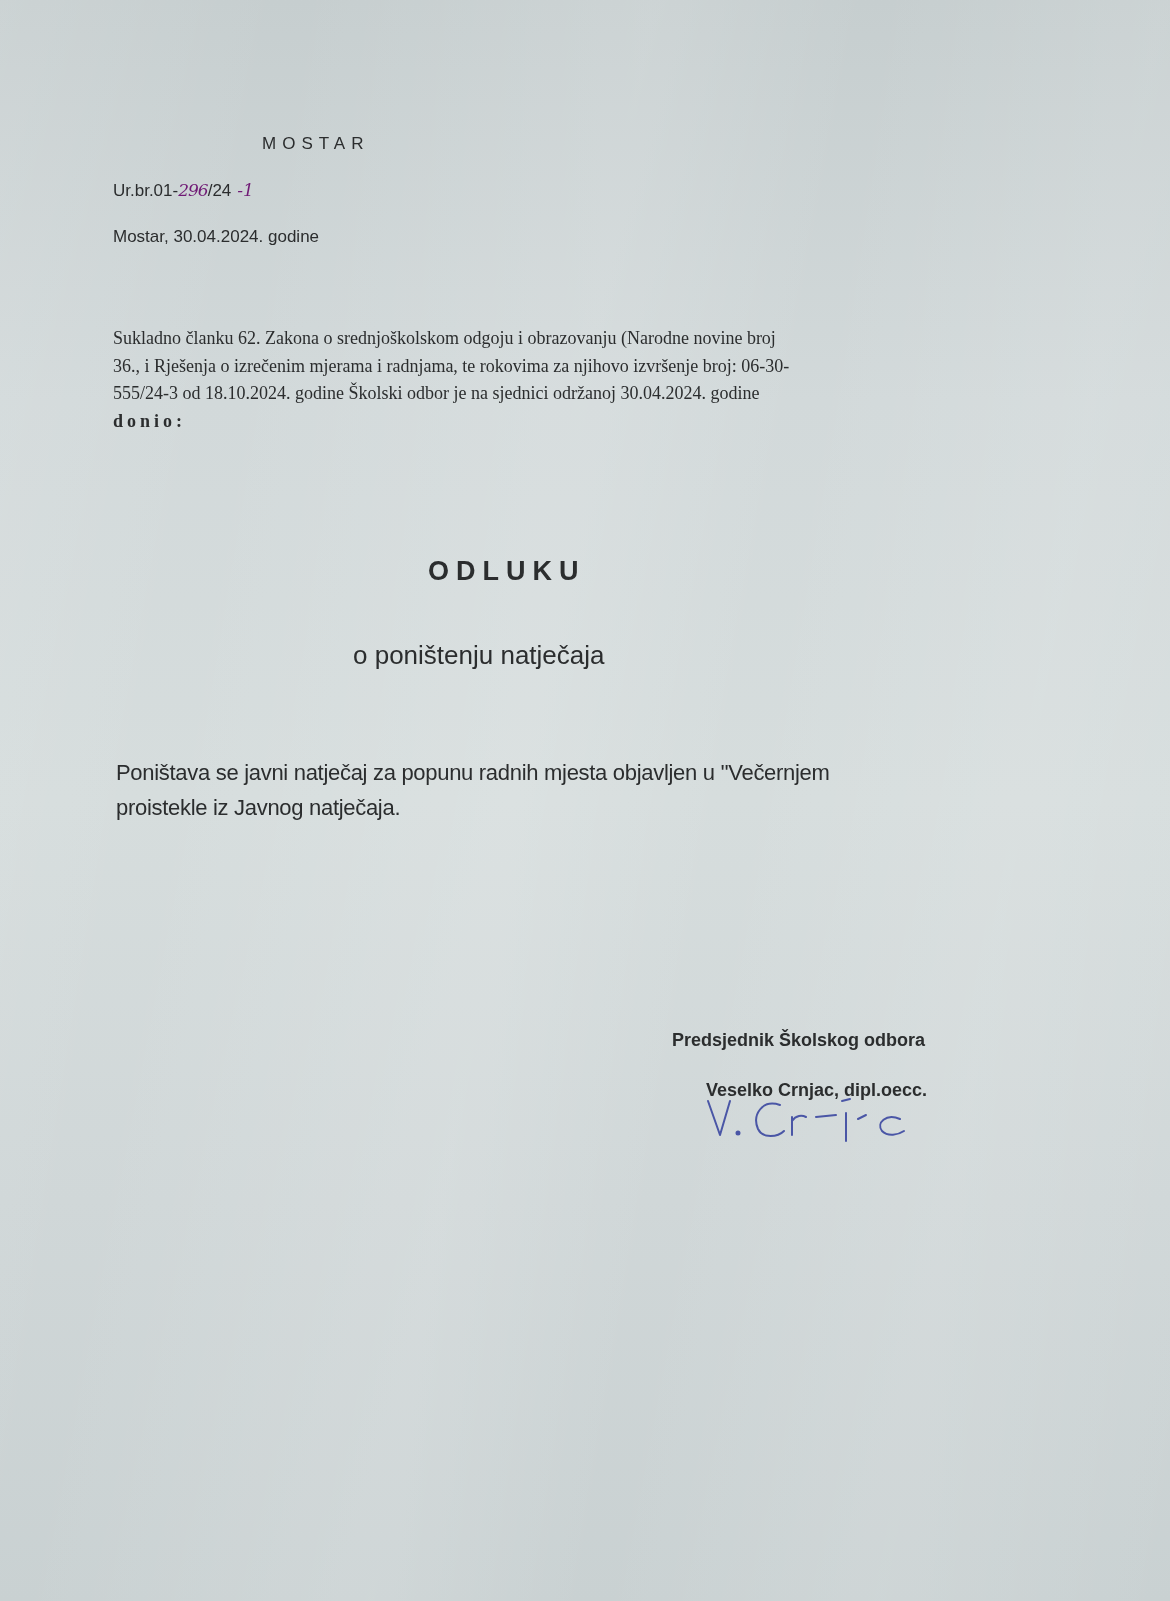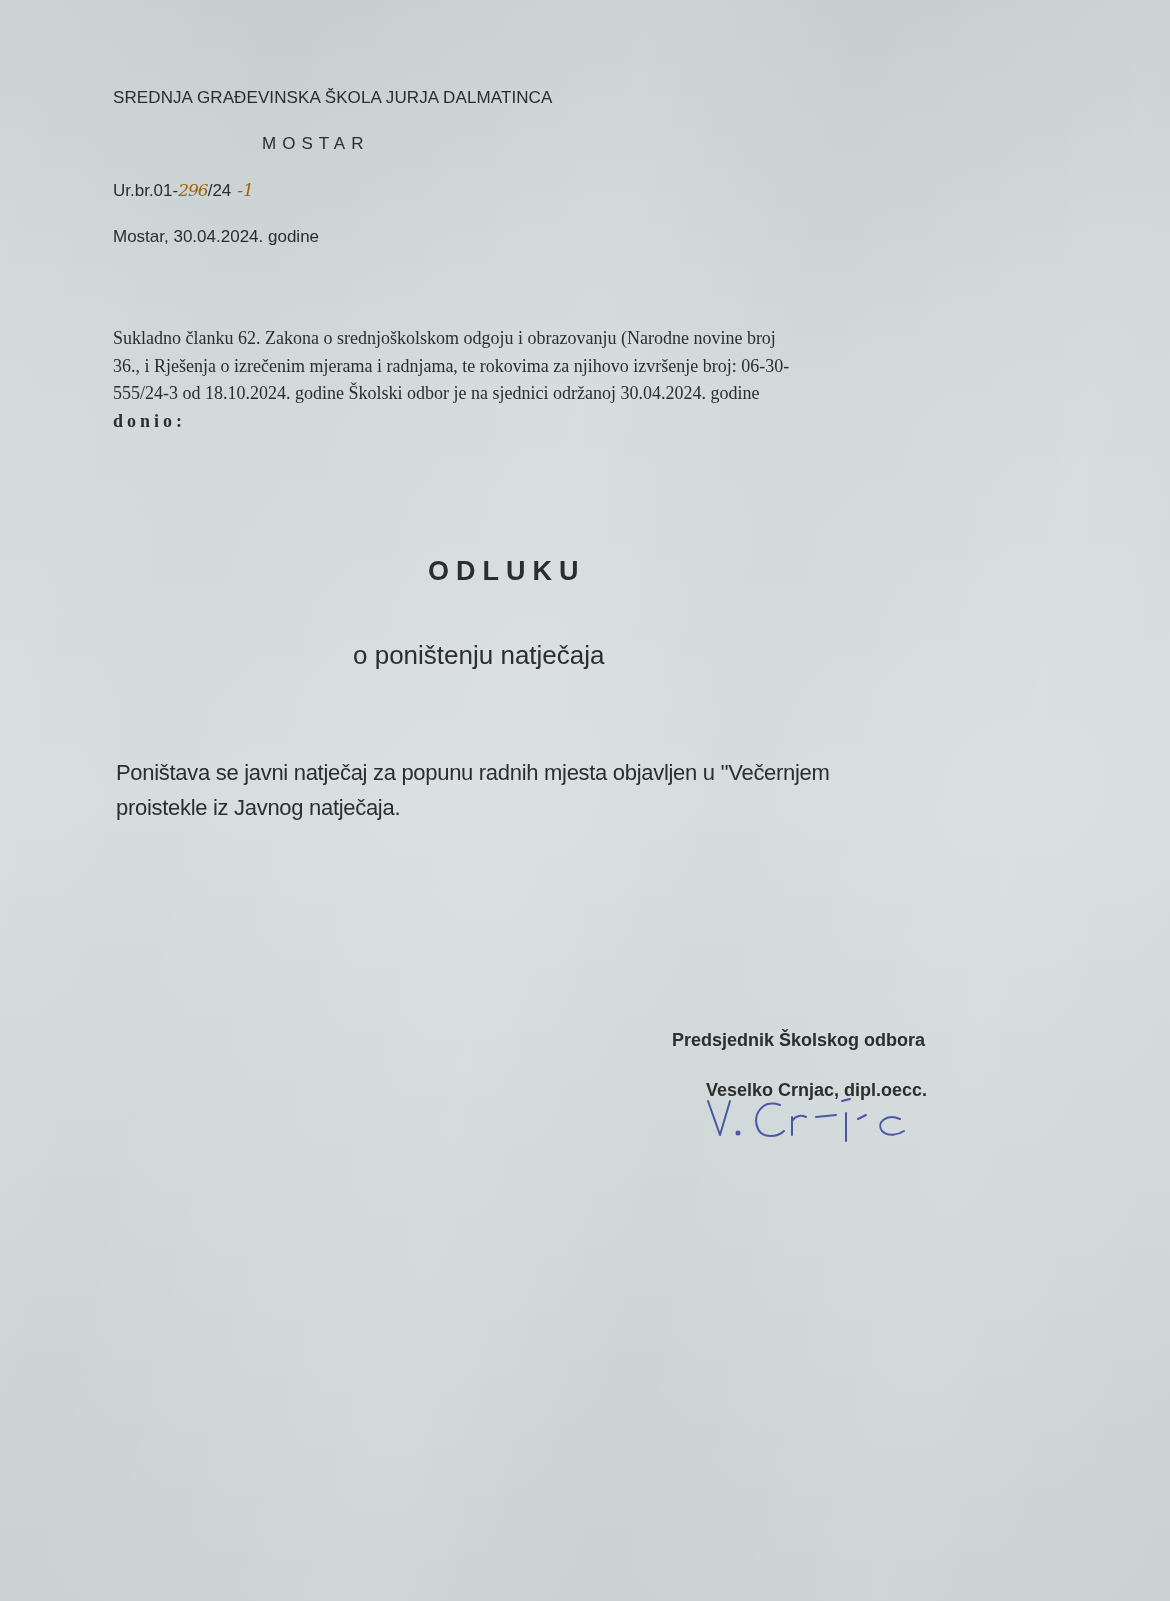--- a/index.html
+++ b/index.html
@@ -31,21 +31,21 @@
     .city {
       left: 262px; top: 134px;
       font-size: 17px;
       letter-spacing: 6px;
     }
     .reg-number {
       left: 113px; top: 180px;
       font-size: 17px;
     }
     .hand {
-      color: #a16207;
+      color: #701a75;
       font-family: "DejaVu Serif", serif;
       font-style: italic;
       font-size: 17px;
     }
     .reg-number .hand-num { letter-spacing: -1px; }
     .reg-number .hand-suffix { margin-left: 6px; }
 
     .date-line {
       left: 113px; top: 227px;
       font-size: 17px;
@@ -102,21 +102,20 @@
       left: 700px; top: 1093px;
       width: 240px;
       height: 52px;
     }
   </style>
 </head>
 <body>
 
 <div class="page">
 
-  <div class="abs school-name">SREDNJA GRAĐEVINSKA ŠKOLA JURJA DALMATINCA</div>
 
   <div class="abs city">MOSTAR</div>
 
   <div class="abs reg-number">
     <span>Ur.br.01-</span><span class="hand hand-num">296</span><span>/24</span><span class="hand hand-suffix">-1</span>
   </div>
 
   <div class="abs date-line">Mostar, 30.04.2024. godine</div>
 
   <div class="preamble">

